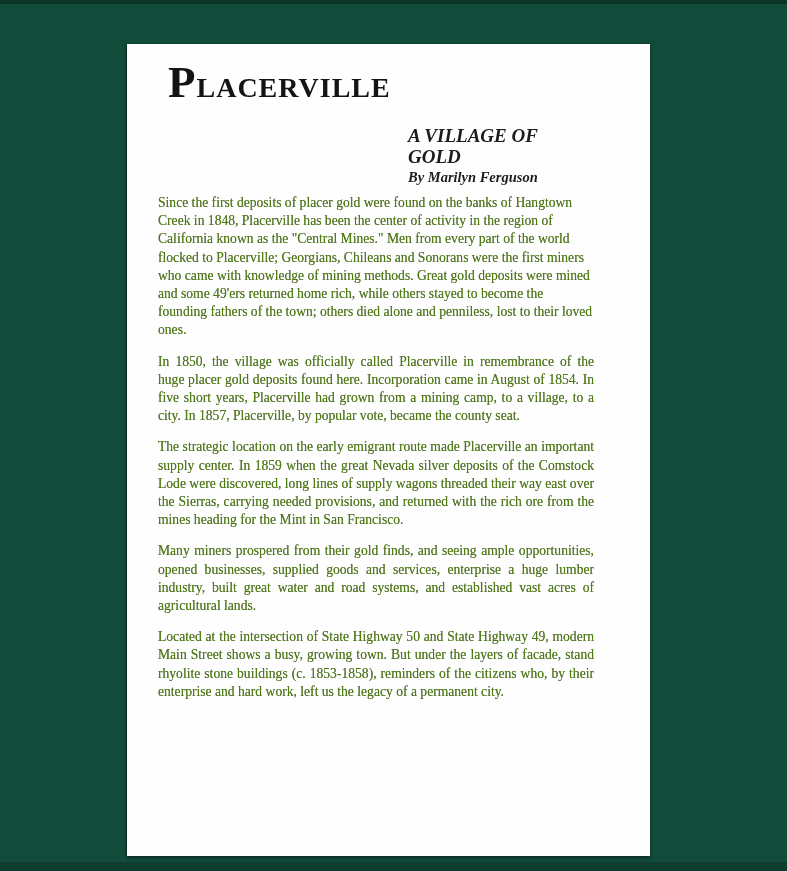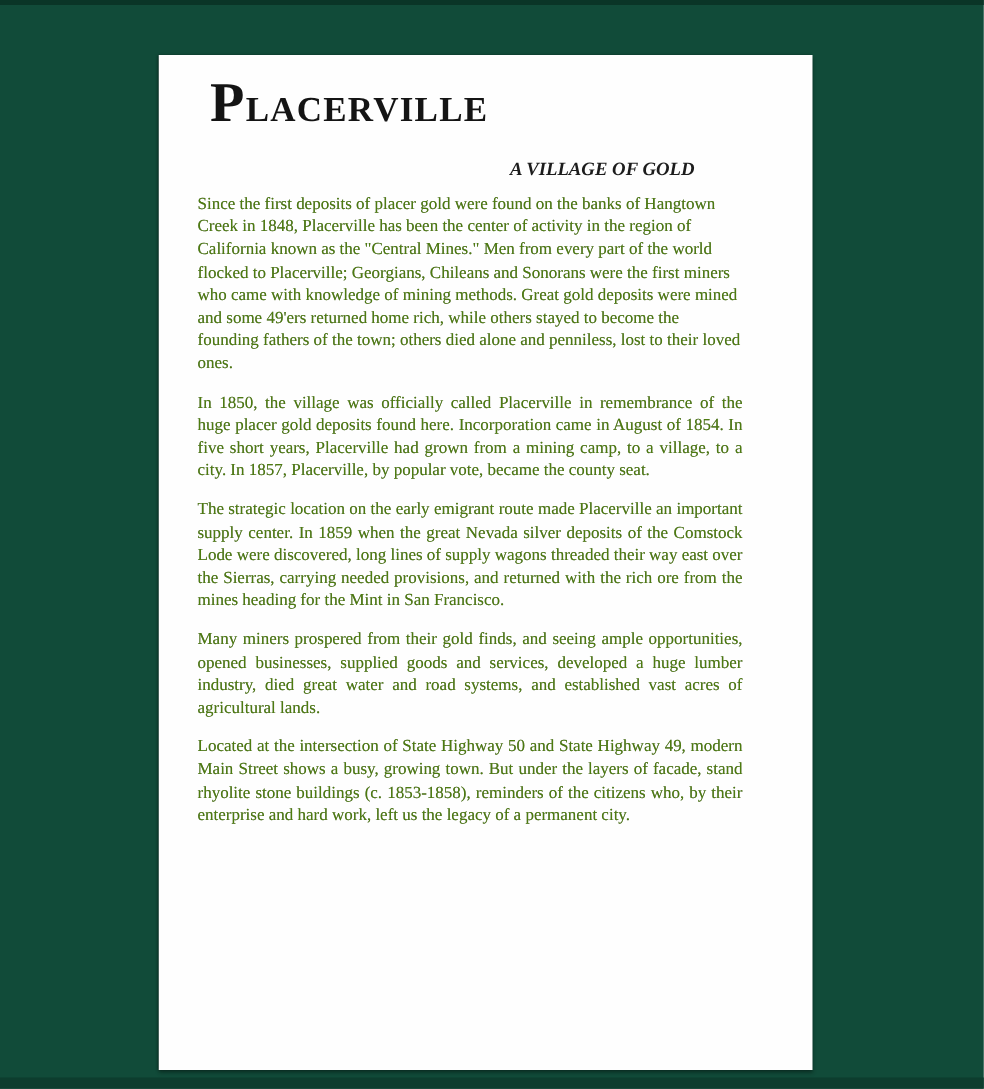--- a/index.html
+++ b/index.html
@@ -43,21 +43,21 @@
   }
   .doc-title .initial { font-size: 45px; letter-spacing: 1px; }
   .doc-title .rest    { font-size: 28px; letter-spacing: 1px; }
   .subtitle-block {
     margin: 15px 0 7px 250px;
     color: #1c1c1c;
   }
   .subtitle {
     font-style: italic;
     font-weight: bold;
-    font-size: 15px;
+    font-size: 19px;
     line-height: 21px;
   }
   .byline {
     font-style: italic;
     font-weight: bold;
     font-size: 14.5px;
     line-height: 20px;
   }
   .body-text { margin-top: 2px; }
   .body-text p {
@@ -74,22 +74,23 @@
 <body>
 
 <div class="band-top"></div>
 <div class="band-bottom"></div>
 
 <div class="paper">
   <h1 class="doc-title"><span class="initial">P</span><span class="rest">LACERVILLE</span></h1>
 
   <div class="subtitle-block">
     <div class="subtitle">A VILLAGE OF GOLD</div>
+    <div class="byline">By Marilyn Ferguson</div>
   </div>
 
   <div class="body-text">
     <p class="first">Since the first deposits of placer gold were found on the banks of Hangtown Creek in 1848, Placerville has been the center of activity in the region of California known as the "Central Mines." Men from every part of the world flocked to Placerville; Georgians, Chileans and Sonorans were the first miners who came with knowledge of mining methods. Great gold deposits were mined and some 49'ers returned home rich, while others stayed to become the founding fathers of the town; others died alone and penniless, lost to their loved ones.</p>
     <p>In 1850, the village was officially called Placerville in remembrance of the huge placer gold deposits found here. Incorporation came in August of 1854. In five short years, Placerville had grown from a mining camp, to a village, to a city. In 1857, Placerville, by popular vote, became the county seat.</p>
     <p>The strategic location on the early emigrant route made Placerville an important supply center. In 1859 when the great Nevada silver deposits of the Comstock Lode were discovered, long lines of supply wagons threaded their way east over the Sierras, carrying needed provisions, and returned with the rich ore from the mines heading for the Mint in San Francisco.</p>
-    <p>Many miners prospered from their gold finds, and seeing ample opportunities, opened businesses, supplied goods and services, developed a huge lumber industry, died great water and road systems, and established vast acres of agricultural lands.</p>
+    <p>Many miners prospered from their gold finds, and seeing ample opportunities, opened businesses, supplied goods and services, enterprise a huge lumber industry, built great water and road systems, and established vast acres of agricultural lands.</p>
     <p>Located at the intersection of State Highway 50 and State Highway 49, modern Main Street shows a busy, growing town. But under the layers of facade, stand rhyolite stone buildings (c. 1853-1858), reminders of the citizens who, by their enterprise and hard work, left us the legacy of a permanent city.</p>
   </div>
 </div>
 
 </body></html>

